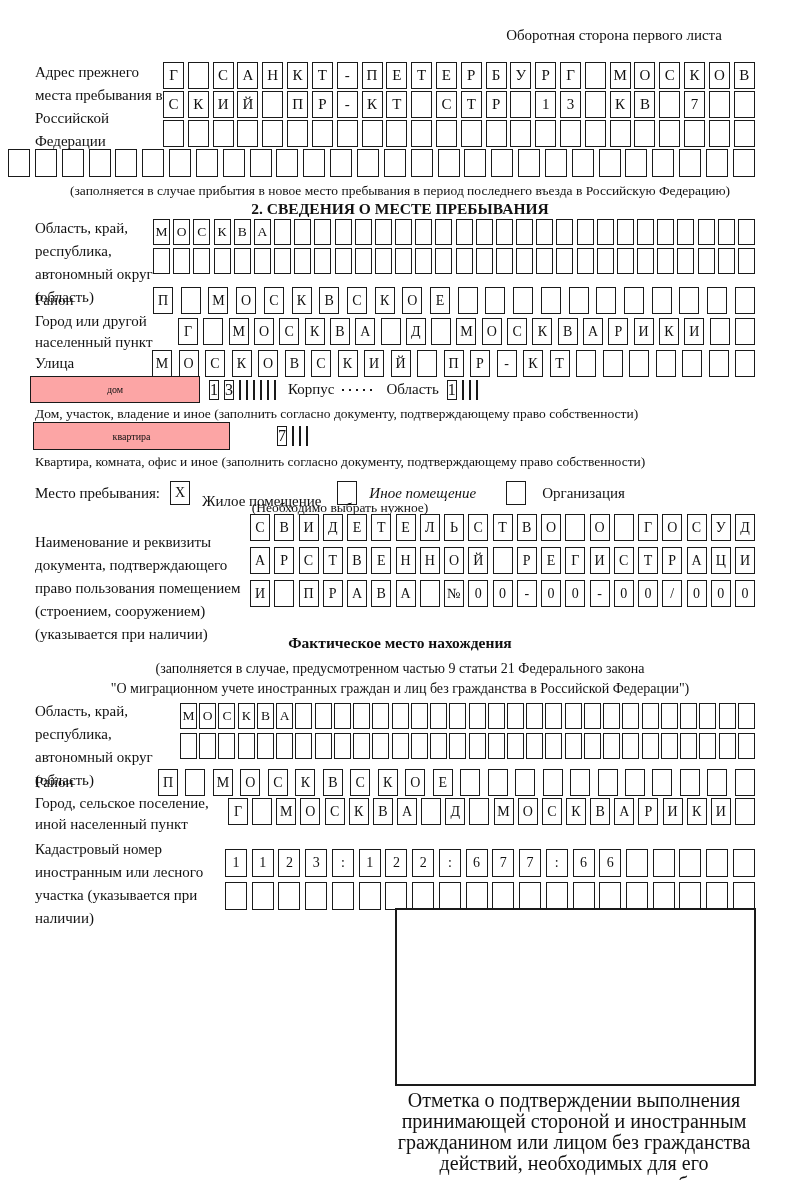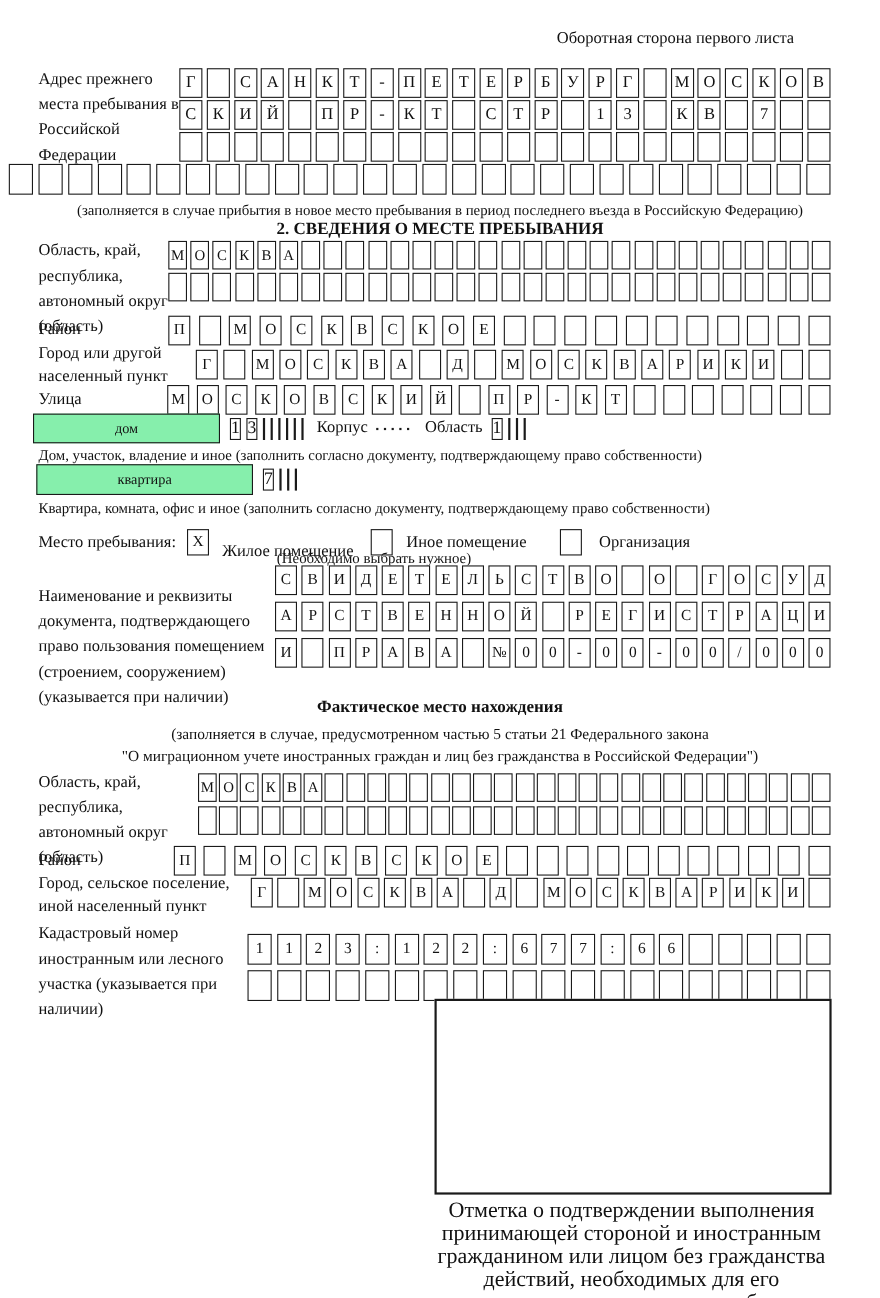--- a/index.html
+++ b/index.html
@@ -16,21 +16,21 @@
         display:flex;align-items:center;justify-content:center;flex:0 0 auto;
         font-family:"Liberation Serif","DejaVu Serif",serif;}
   .c24 .cell{width:21px;height:27px;font-size:15px;}
   .c28 .cell{width:22px;height:28px;font-size:15px;}
   .csm .cell{width:17px;height:26px;font-size:13.5px;}
   .cmd .cell{width:20px;height:27px;font-size:14px;}
   .cdoc .cell{width:20px;height:27px;font-size:14px;}
   .ckad .cell{width:22px;height:28px;font-size:14px;}
 
   .flexrow{position:absolute;display:flex;align-items:center;}
-  .fieldbox{box-sizing:border-box;border:1.6px solid #1a1a1a;display:flex;align-items:center;justify-content:center;font-size:13px;background:#86efac;}
+  .fieldbox{box-sizing:border-box;border:1.6px solid #1a1a1a;display:flex;align-items:center;justify-content:center;font-size:10px;background:#fca5a5;}
   .inline-cells{display:flex;gap:5px;}
   .checkbox{box-sizing:border-box;border:1.6px solid #1a1a1a;width:20px;height:24px;display:flex;align-items:center;justify-content:center;font-size:14px;background:#fff;}
   .stamp-box{position:absolute;border:2px solid #1a1a1a;background:#fff;}
 </style>
 </head>
 <body>
 
 <div id="page">
 
   <div class="label" style="top:24px;right:58px;font-size:15px;">Оборотная сторона первого листа</div>
@@ -317,37 +317,37 @@
     <div class="label" style="position:static;margin:0 8px 0 14px;">Область</div>
     <div class="inline-cells">
         <div class="cell">1</div>
         <div class="cell"></div>
         <div class="cell"></div>
         <div class="cell"></div>
       </div>
   </div>
   <div class="note" style="left:35px;top:404px;">Дом, участок, владение и иное (заполнить согласно документу, подтверждающему право собственности)</div>
 
-  <div class="flexrow" style="left:33px;top:422px;">
+  <div class="flexrow" style="left:33px;top:422px;gap:38px;">
     <div class="fieldbox" style="width:197px;height:28px;">квартира</div>
     <div class="inline-cells" style="margin-left:9px;">
         <div class="cell">7</div>
         <div class="cell"></div>
         <div class="cell"></div>
         <div class="cell"></div>
       </div>
   </div>
   <div class="note" style="left:35px;top:452px;">Квартира, комната, офис и иное (заполнить согласно документу, подтверждающему право собственности)</div>
 
   <div class="flexrow" style="left:35px;top:473px;">
     <div class="label" style="position:static;">Место пребывания:</div>
     <div class="checkbox" style="margin-left:10px;">X</div>
     <div class="label" style="position:static;margin-left:12px;margin-top:17px;">Жилое помещение</div>
     <div class="checkbox" style="margin-left:16px;"></div>
-    <div class="label" style="position:static;margin-left:12px;">Иное помещение</div>
+    <div class="label" style="position:static;margin-left:12px;font-style:italic;">Иное помещение</div>
     <div class="checkbox" style="margin-left:30px;"></div>
     <div class="label" style="position:static;margin-left:16px;">Организация</div>
   </div>
   <div class="note" style="left:165px;top:498px;width:350px;text-align:center;">(Необходимо выбрать нужное)</div>
 
   <div class="label" style="left:35px;top:511px;width:212px;margin-top:20px;">Наименование и реквизиты документа, подтверждающего право пользования помещением (строением, сооружением) (указывается при наличии)</div>
   <div class="cellrow cdoc" style="left:250px;top:514px;width:505px;">
       <div class="cell">С</div>
       <div class="cell">В</div>
       <div class="cell">И</div>
@@ -411,21 +411,21 @@
       <div class="cell">-</div>
       <div class="cell">0</div>
       <div class="cell">0</div>
       <div class="cell">/</div>
       <div class="cell">0</div>
       <div class="cell">0</div>
       <div class="cell">0</div>
     </div>
 
   <div class="heading center" style="top:634px;">Фактическое место нахождения</div>
-  <div class="note center" style="top:659px;font-size:14px;">(заполняется в случае, предусмотренном частью 5 статьи 21 Федерального закона</div>
+  <div class="note center" style="top:659px;font-size:14px;">(заполняется в случае, предусмотренном частью 9 статьи 21 Федерального закона</div>
   <div class="note center" style="top:679px;font-size:14px;">"О миграционном учете иностранных граждан и лиц без гражданства в Российской Федерации")</div>
 
   <div class="label" style="left:35px;top:700px;width:150px;">Область, край, республика, автономный округ (область)</div>
   <div class="cellrow csm" style="left:180px;top:703px;width:575px;">
       <div class="cell">М</div>
       <div class="cell">О</div>
       <div class="cell">С</div>
       <div class="cell">К</div>
       <div class="cell">В</div>
       <div class="cell">А</div>

